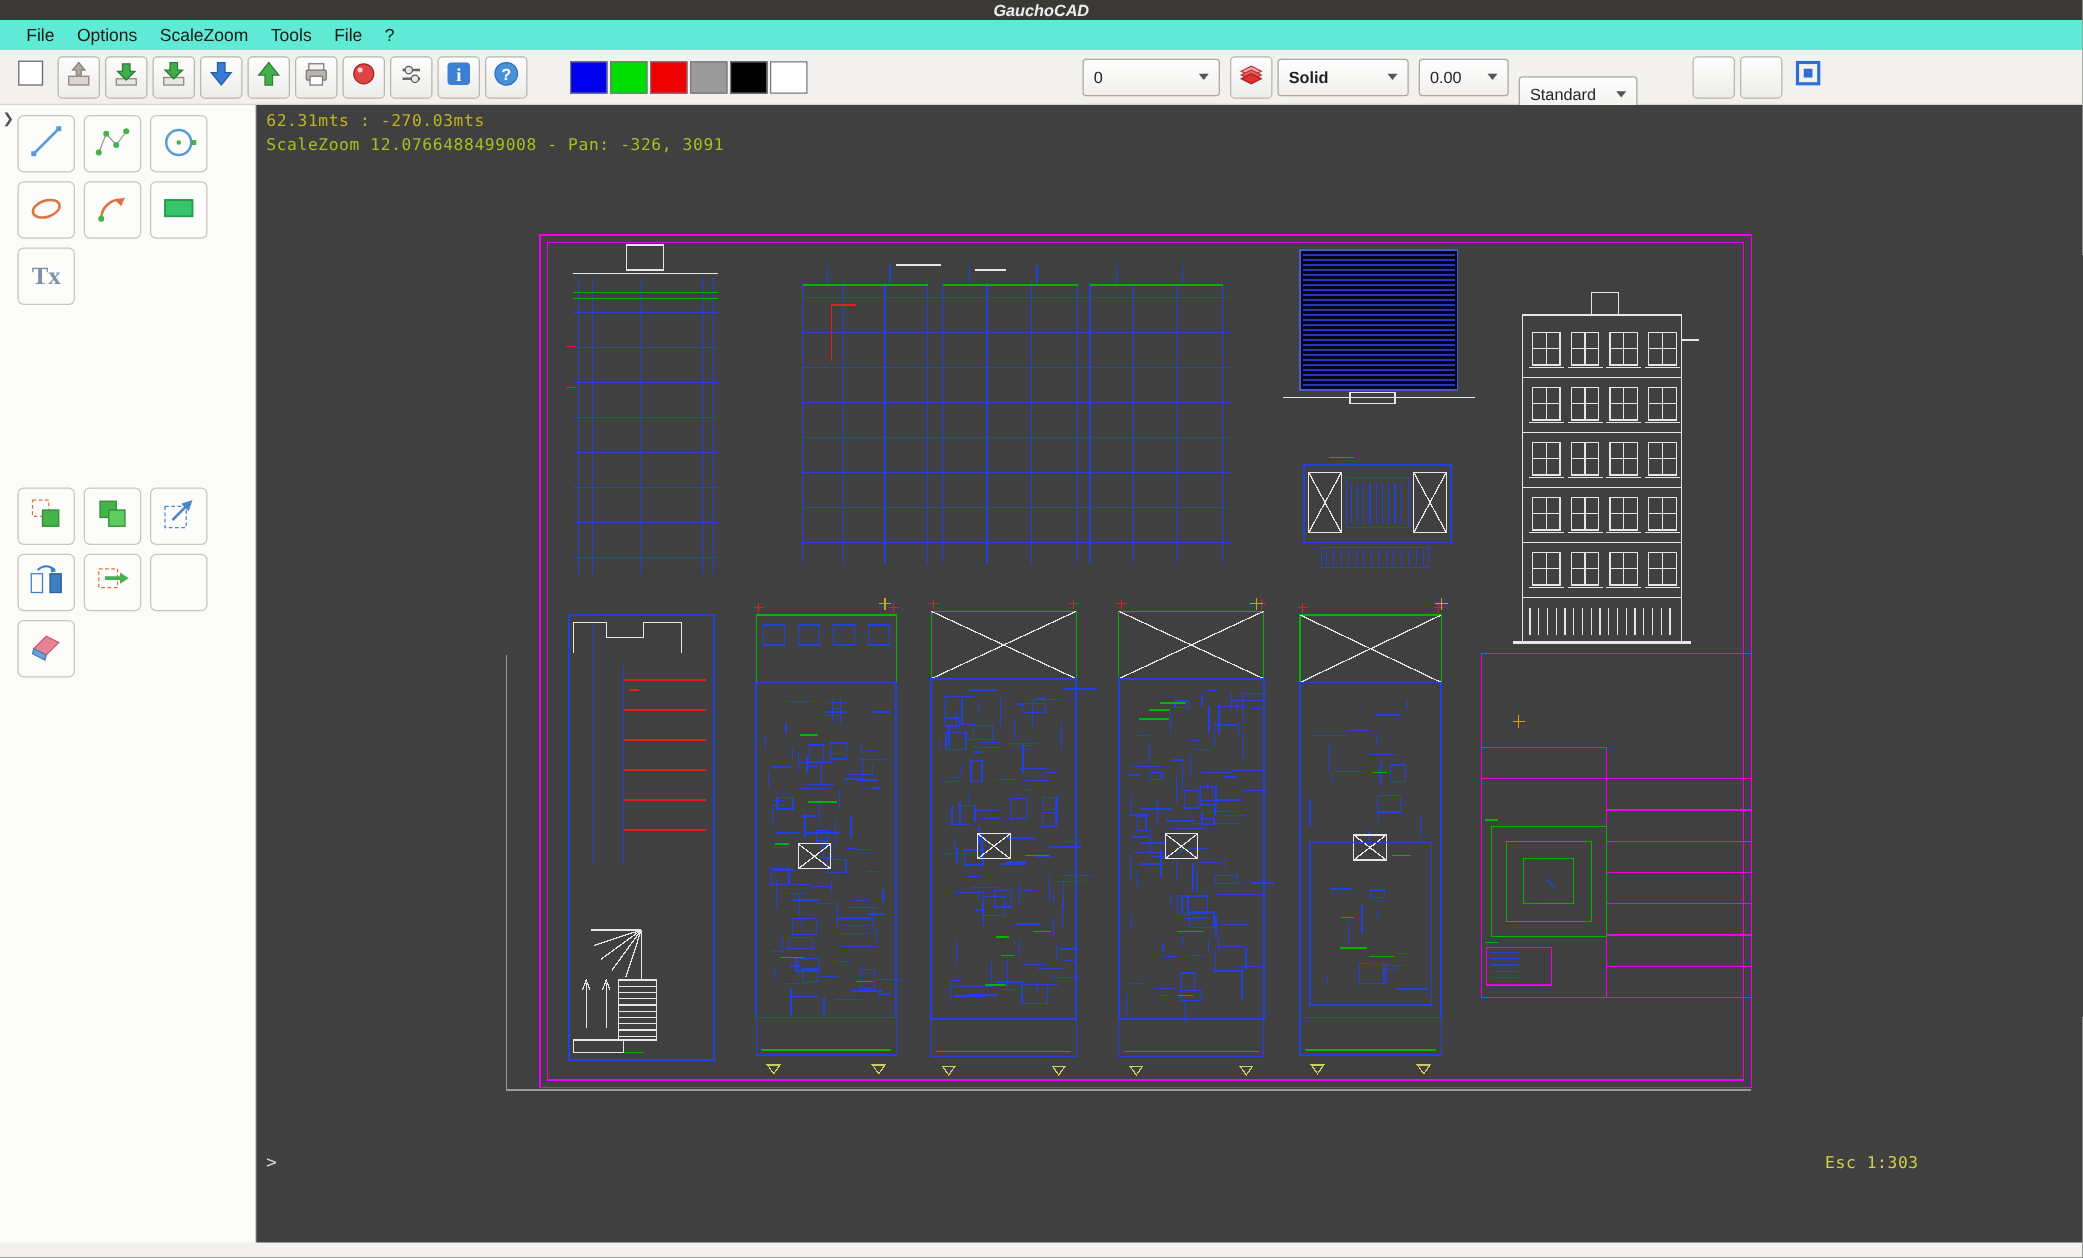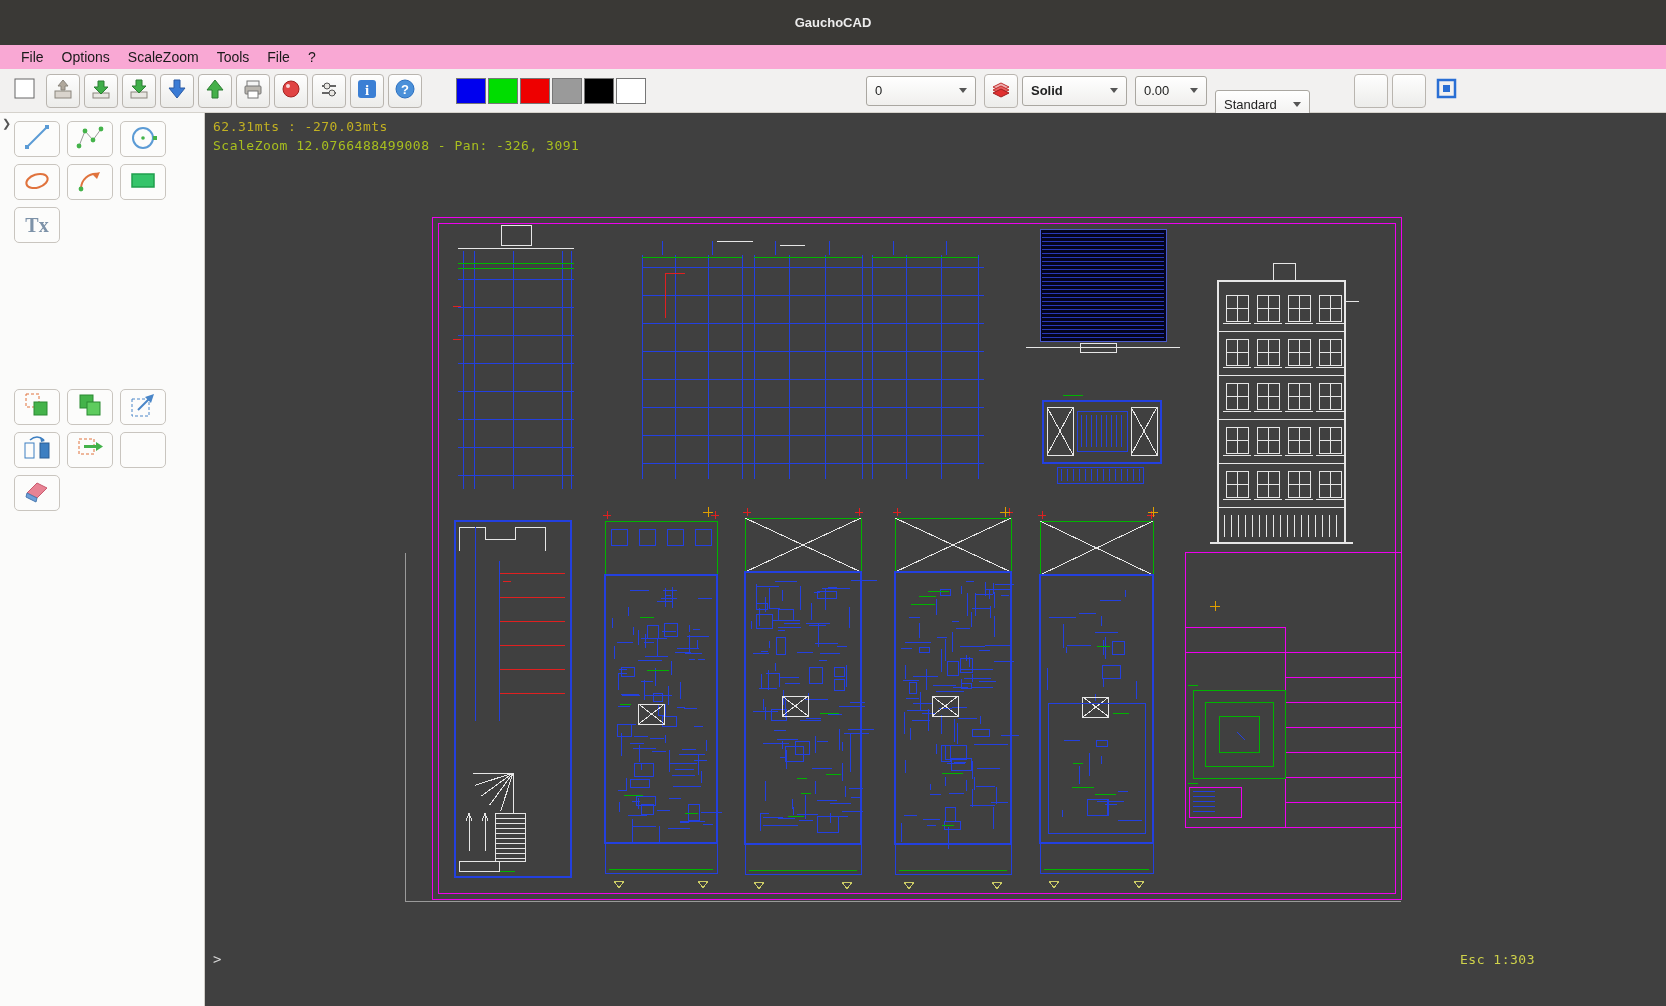--- a/index.html
+++ b/index.html
@@ -1,22 +1,22 @@
 <!DOCTYPE html>
 <html><head>
 <meta charset="utf-8">
 <style>
   * { margin:0; padding:0; box-sizing:border-box; }
   html,body { width:1666px; height:1006px; overflow:hidden; }
   body { font-family:"Liberation Sans", sans-serif; background:#f2f1f0; }
 
-  .titlebar { height:45px; background:#3a3936; color:#ececec; font-weight:bold; font-size:13px;
-              display:flex; align-items:center; justify-content:center; }
-
-  .menubar { height:24px; background:#f9a8d4; display:flex; align-items:center; padding-left:12px; }
+  .titlebar { height:16px; background:#3a3936; color:#ececec; font-weight:bold; font-size:13px;
+              display:flex; align-items:center; justify-content:center;font-style:italic; }
+
+  .menubar { height:24px; background:#5eead4; display:flex; align-items:center; padding-left:12px; }
   .menu-item { padding:2px 9px; font-size:14px; color:#1a1a1a; cursor:default; }
 
   .toolbar { height:44px; background:#f2f1f0; display:flex; align-items:center; padding:0 8px;
              border-bottom:1px solid #d5d2cc; }
   .tbtn { width:34px; height:34px; border:1px solid #b9b5af; border-radius:4px;
           background:linear-gradient(#fefefe,#ececea); display:flex; align-items:center;
           justify-content:center; margin-right:4px; flex:0 0 auto; }
   .swatch { width:30px; height:26px; border:1px solid #777; margin-right:2px; flex:0 0 auto; }
   .swatch.first { margin-left:30px; }
   .dropdown { height:30px; border:1px solid #aaa7a1; border-radius:3px;
@@ -24,21 +24,21 @@
               font-size:13px; color:#222; padding:0 8px; margin-right:8px; flex:0 0 auto; }
   .dropdown .val { flex:1; }
   .dropdown .arr { width:0; height:0; border-left:4px solid transparent; border-right:4px solid transparent;
                    border-top:5px solid #555; margin-left:12px; }
 
   .main { display:flex; height:910px; }
   .palette { width:205px; background:#fbfbfa; border-right:1px solid #d0cdc8; position:relative; padding-top:8px; }
   .expander { position:absolute; top:4px; left:2px; font-size:11px; color:#555; }
   .prow { display:flex; gap:7px; margin:0 0 7px 14px; }
   .prow.gap-big { margin-top:146px; }
-  .pbtn { width:46px; height:36px; border:1px solid #c9c5bf; border-radius:5px; background:#fcfcfb;
+  .pbtn { width:46px; height:46px; border:1px solid #c9c5bf; border-radius:5px; background:#fcfcfb;
           display:flex; align-items:center; justify-content:center; }
   .tx { font-family:"Liberation Serif", serif; font-size:20px; font-weight:bold; color:#7d92a8; }
 
   .canvas { flex:1; background:#404040; position:relative; }
   .canvas svg { position:absolute; inset:0; }
   .overlay { position:absolute; font-family:"DejaVu Sans Mono", monospace; font-size:13px;
              letter-spacing:0.5px; white-space:pre; }
   .ov-coords { top:6px; left:8px; }
   .ov-zoom { top:25px; left:8px; }
   .ov-prompt { bottom:56px; left:8px; font-size:14px; }

